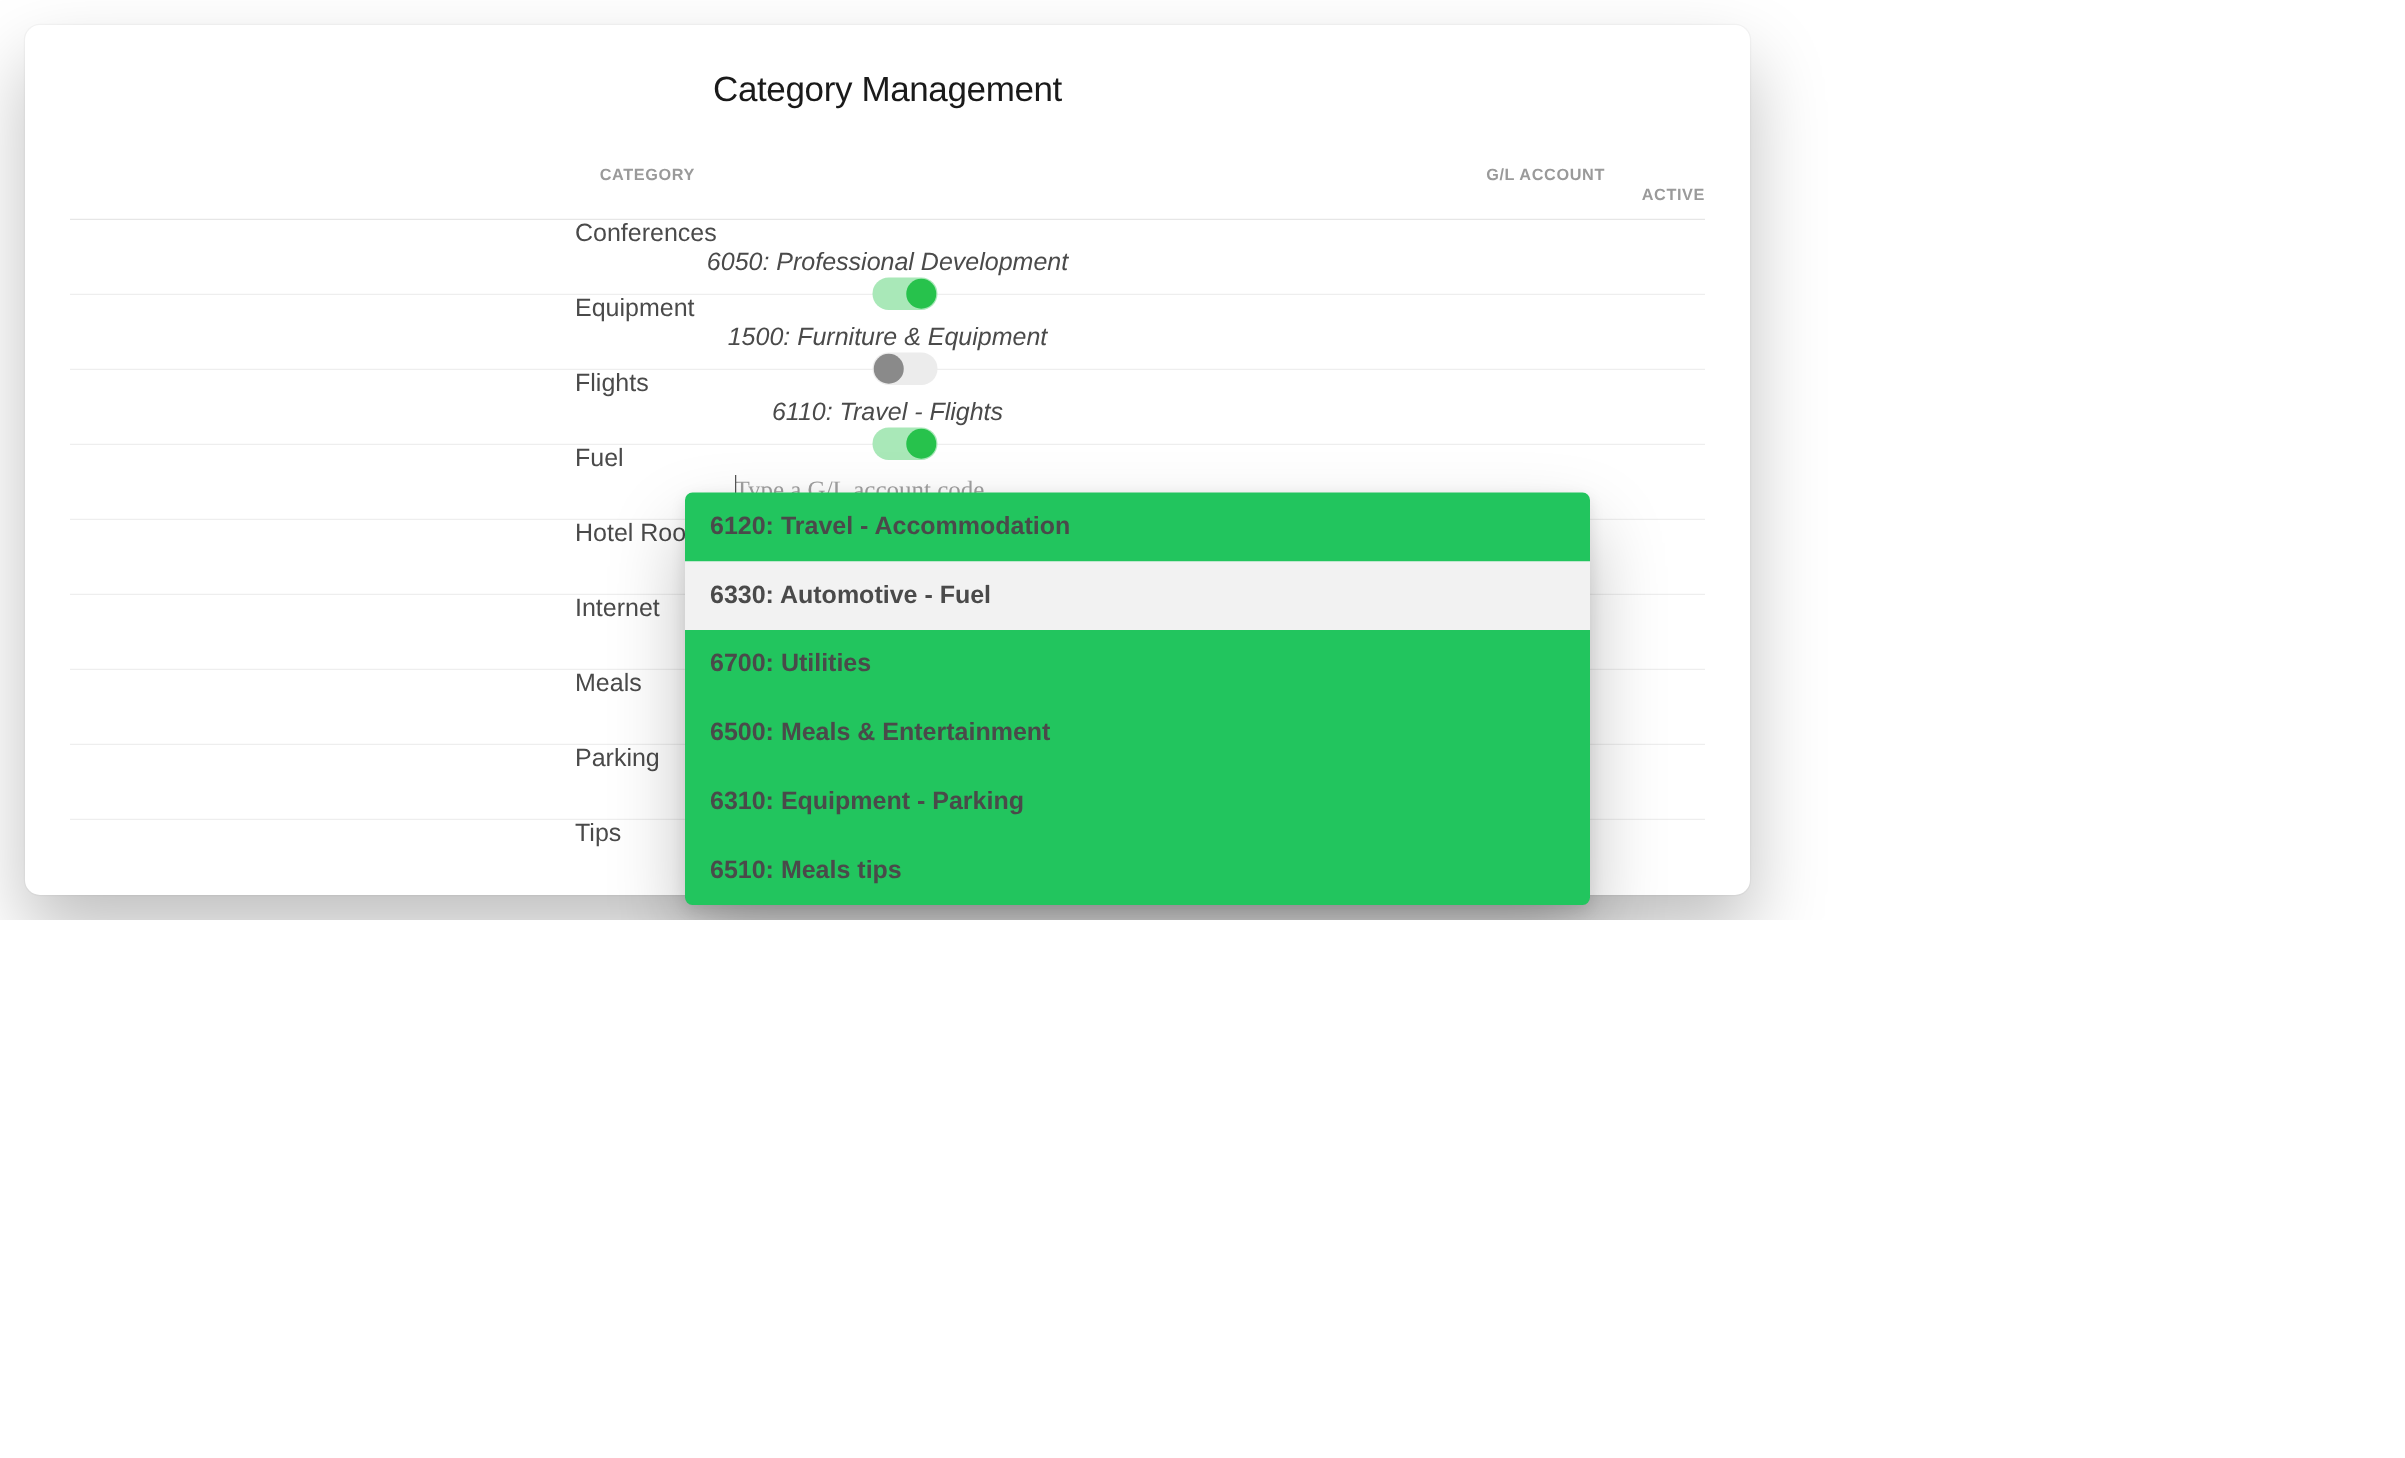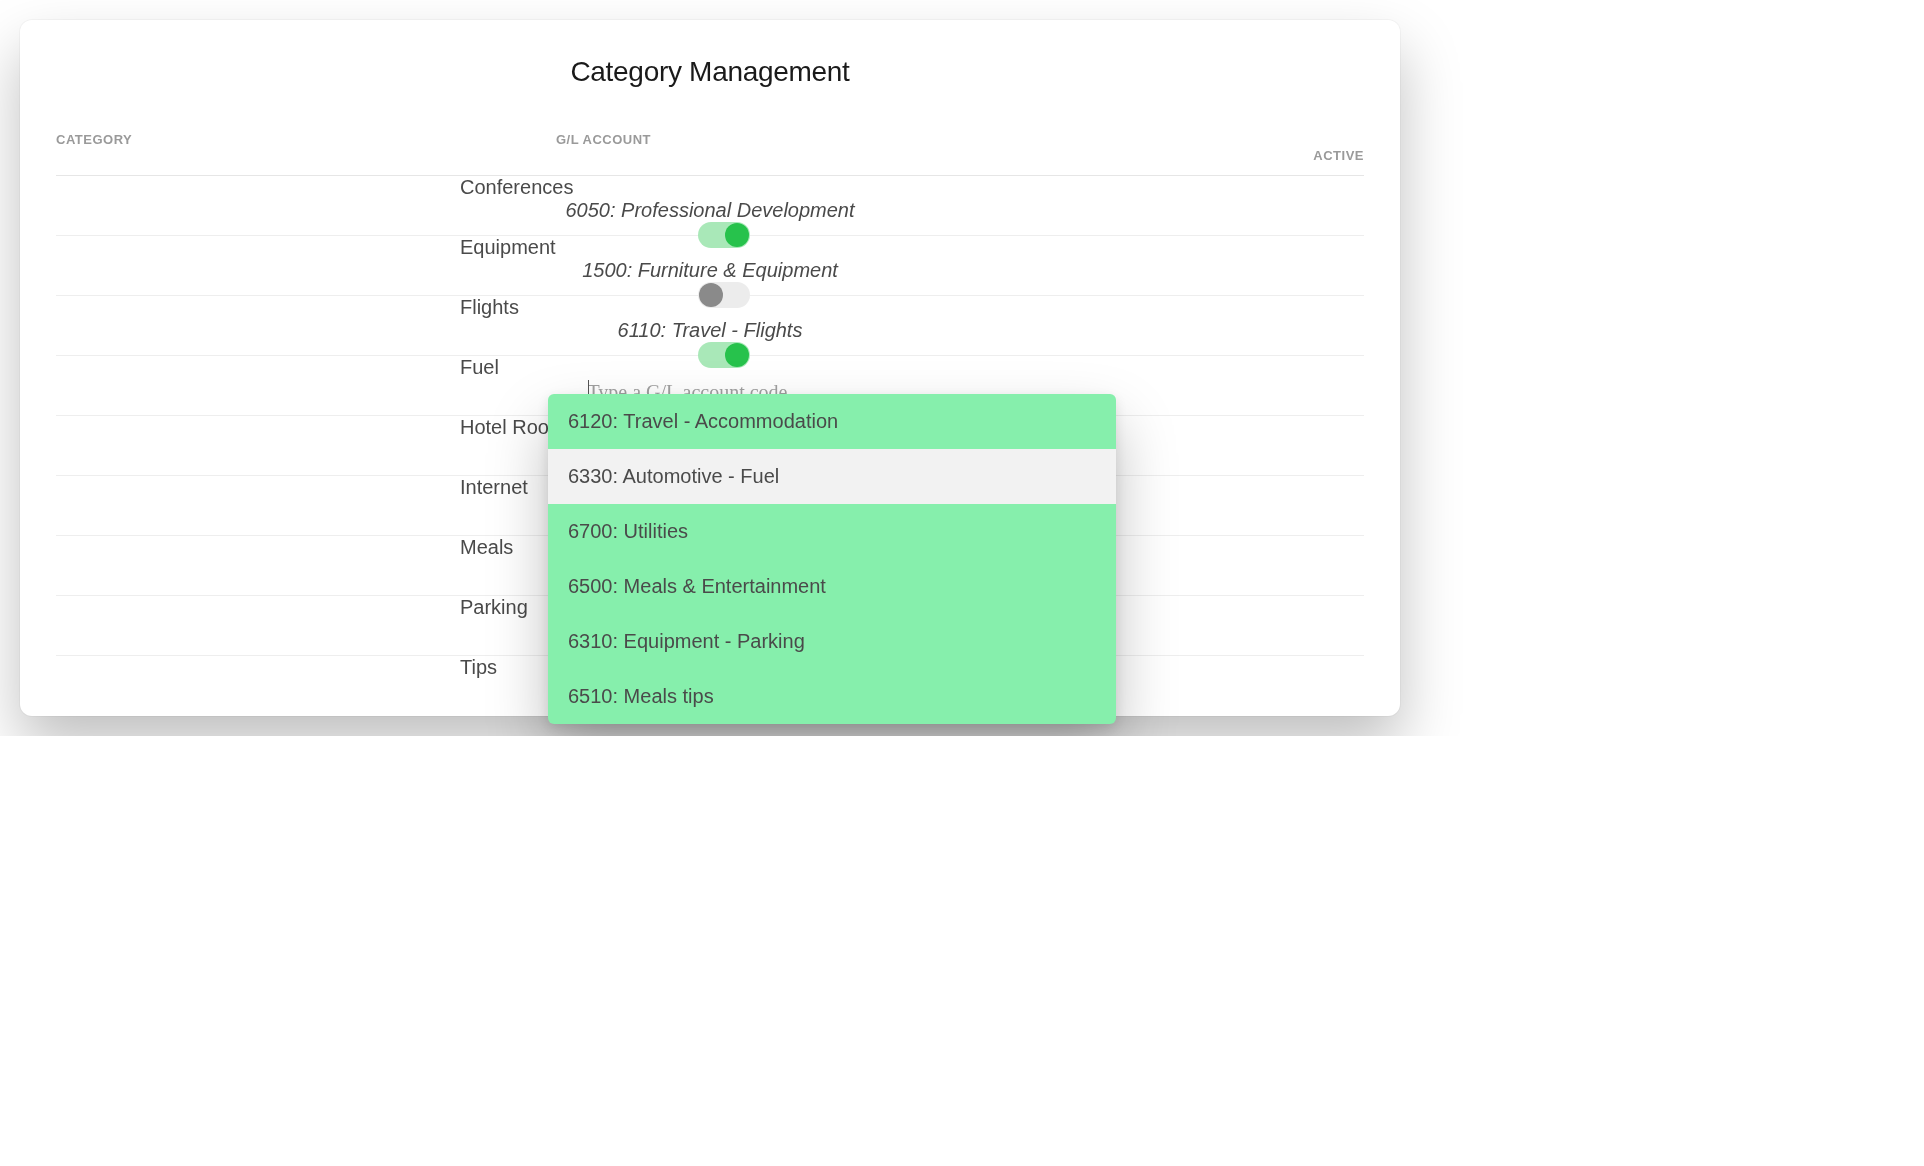--- a/index.html
+++ b/index.html
@@ -36,20 +36,21 @@
     display: flex;
     align-items: center;
     padding: 0 0 12px 0;
     border-bottom: 1px solid #e6e6e6;
   }
   .thead .col {
     font-size: 13px;
     font-weight: 600;
     letter-spacing: 0.5px;
     color: #9a9a9a;
+    text-align: right;
   }
   .col-category {
     width: 500px;
     flex-shrink: 0;
   }
   .col-gl {
     flex: 1;
   }
   .col-active {
     width: 80px;
@@ -139,26 +140,27 @@
   }
   .toggle.off .knob {
     left: 1px;
     background: #8a8a8a;
   }
 
   .dropdown {
     position: absolute;
     left: 528px;
     top: 374px;
-    width: 568px;
-    background: #86efac;
+    width: 724px;
+    background: #22c55e;
     border-radius: 6px;
     box-shadow: 0 30px 60px rgba(0,0,0,0.25), 0 4px 12px rgba(0,0,0,0.1);
     overflow: hidden;
     z-index: 10;
+    font-weight: bold;
   }
   .dropdown .option {
     padding: 16px 20px;
     font-size: 20px;
     color: #4a4a4a;
     cursor: pointer;
   }
   .dropdown .option.highlighted {
     background: #f2f2f2;
   }

